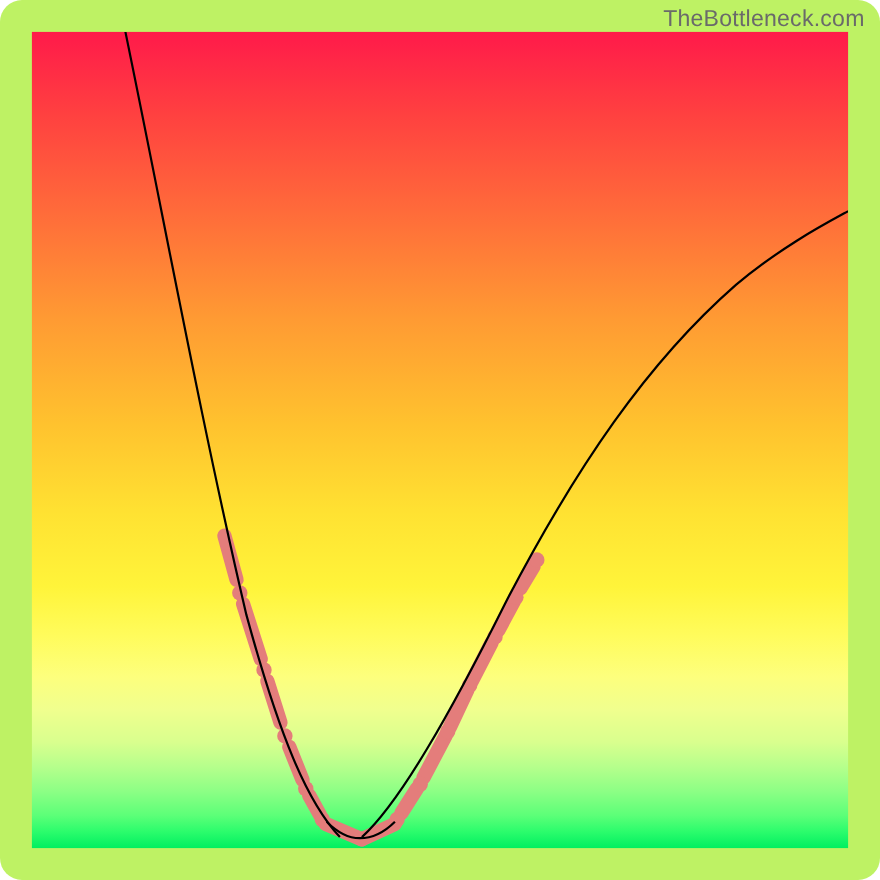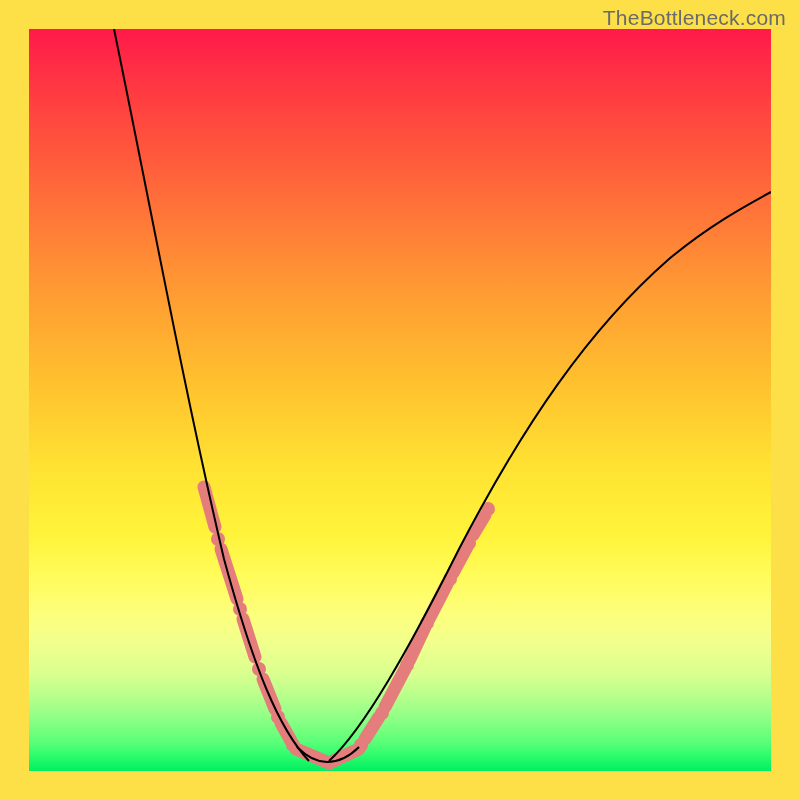--- a/index.html
+++ b/index.html
@@ -7,22 +7,23 @@
     padding: 0;
     width: 800px;
     height: 800px;
     overflow: hidden;
     font-family: Arial, Helvetica, sans-serif;
   }
   .frame {
     position: relative;
     width: 800px;
     height: 800px;
-    background: #fde047;
+    background: #bef264;
     box-sizing: border-box;
+    border-radius: 20px;
   }
   .watermark {
     position: absolute;
     top: 6px;
     right: 14px;
     color: #6a6a6a;
     font-size: 21px;
     font-weight: 500;
     letter-spacing: 0.2px;
     z-index: 50;

